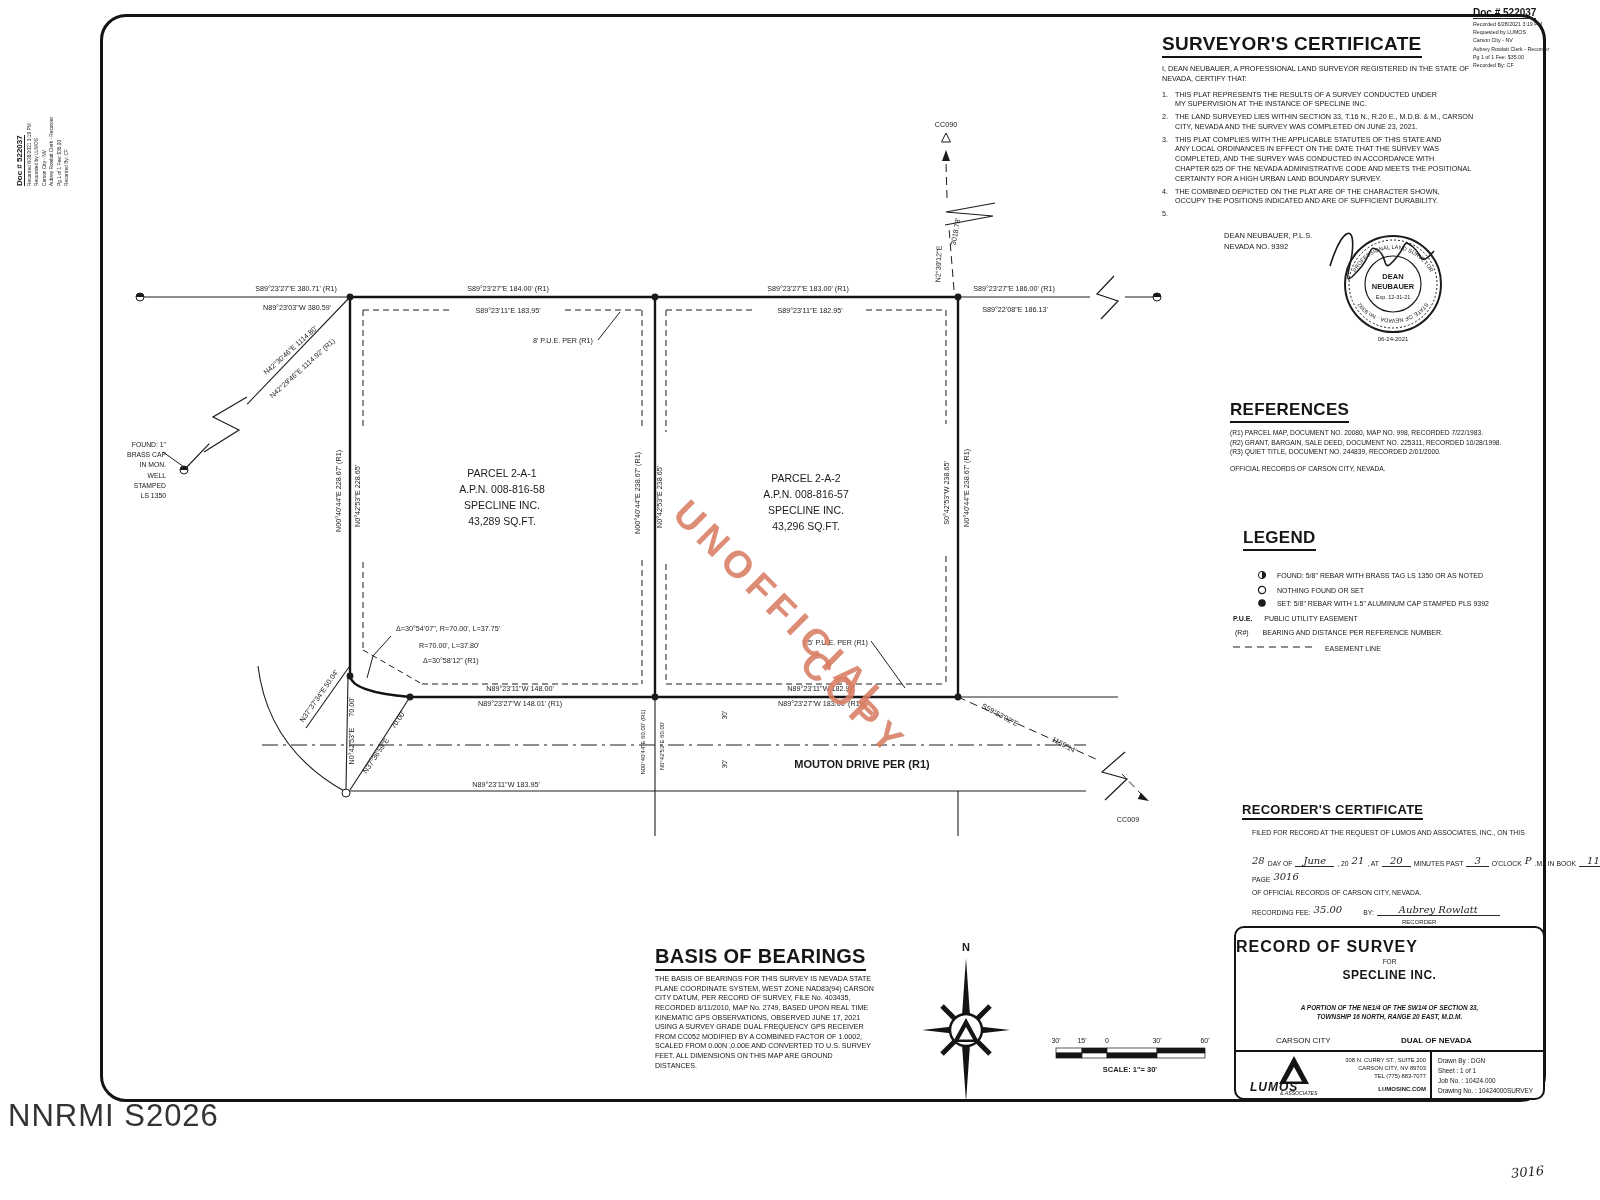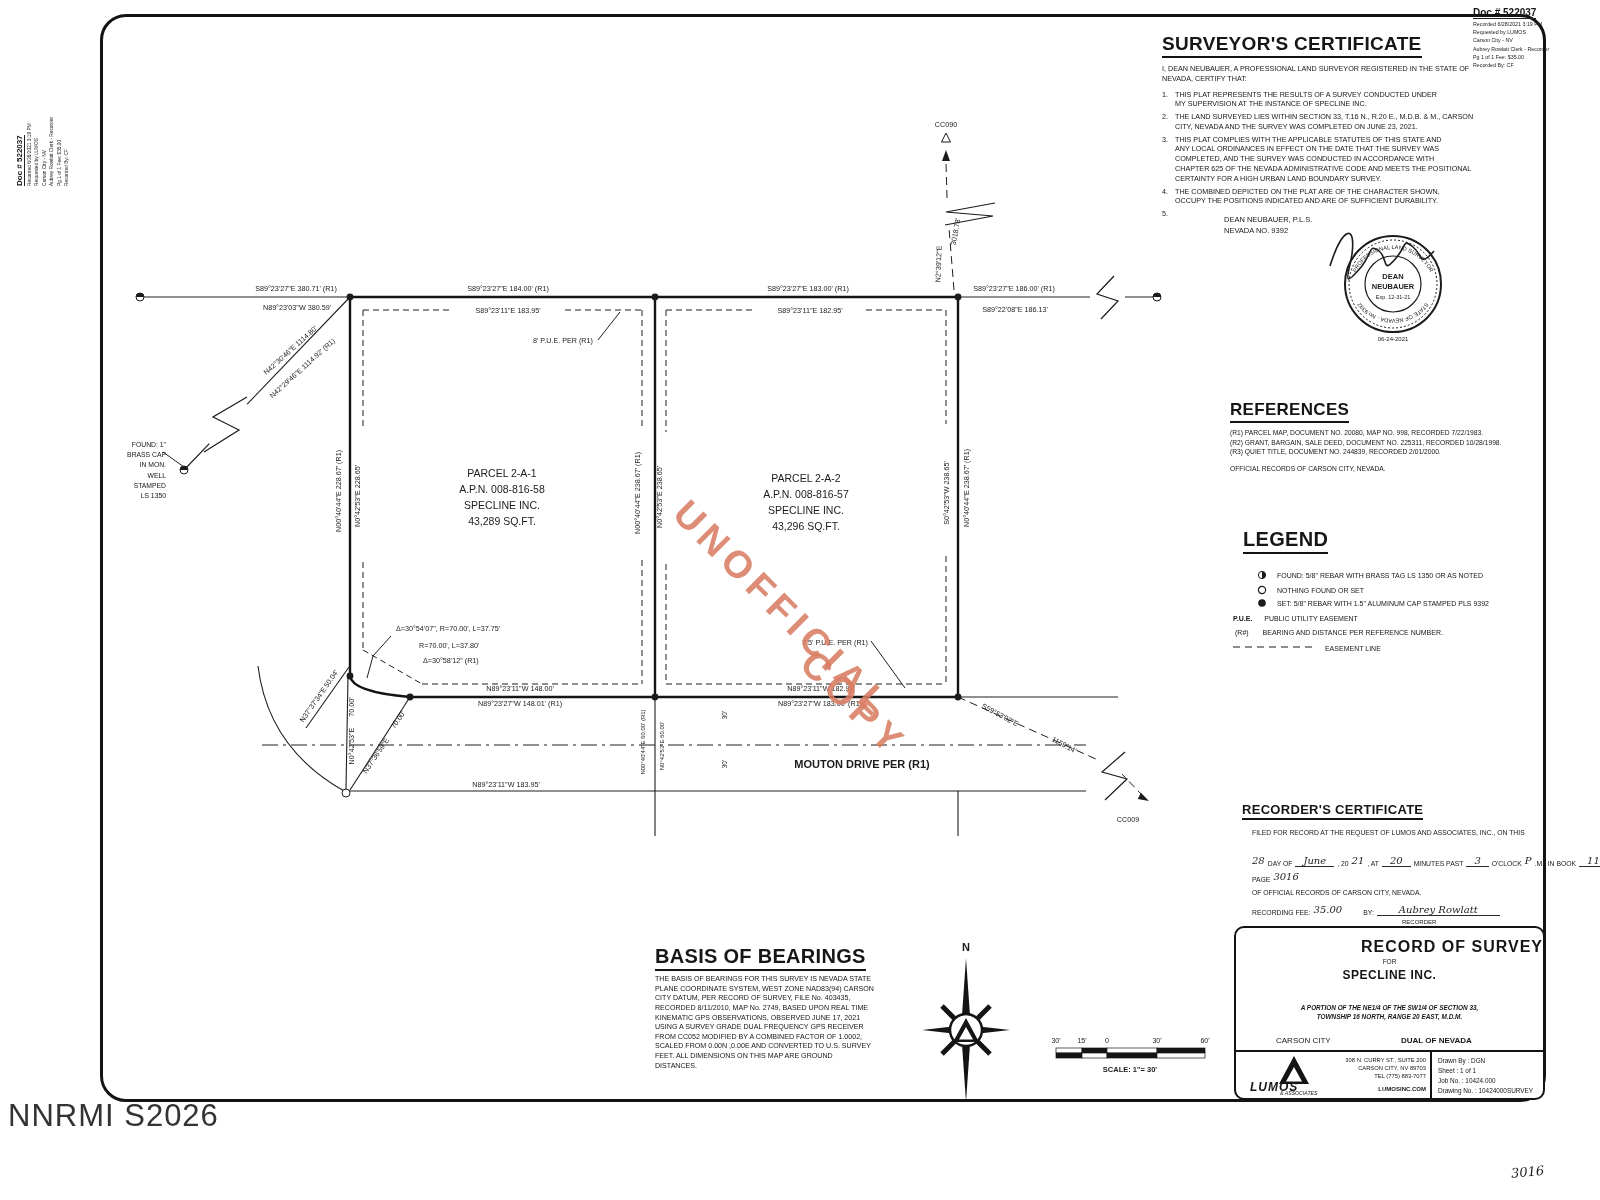--- a/index.html
+++ b/index.html
@@ -286,37 +286,37 @@
     <div class="cert-row">
         <span class="cert-num">4.</span>
         <span class="cert-txt">THE COMBINED DEPICTED ON THE PLAT ARE OF THE CHARACTER SHOWN,
 OCCUPY THE POSITIONS INDICATED AND ARE OF SUFFICIENT DURABILITY.</span>
       </div>
     <div class="cert-row">
         <span class="cert-num">5.</span>
       </div>
   </div>
 </div>
-<div class="abs" style="left:1224px;top:214px;font-size:7.5px;line-height:1.5">
+<div class="abs" style="left:1224px;top:230px;font-size:7.5px;line-height:1.5">
   <div>DEAN NEUBAUER, P.L.S.</div>
   <div>NEVADA NO. 9392</div>
 </div>
 
 <div class="abs" style="left:1230px;top:400px;width:330px">
   <span class="cert-title" style="font-size:17px">REFERENCES</span>
   <div class="small-line" style="margin-top:5px;font-size:6.7px">
     <div>(R1) PARCEL MAP, DOCUMENT NO. 20080, MAP NO. 998, RECORDED 7/22/1983.</div>
     <div>(R2) GRANT, BARGAIN, SALE DEED, DOCUMENT NO. 225311, RECORDED 10/28/1998.</div>
     <div>(R3) QUIET TITLE, DOCUMENT NO. 244839, RECORDED 2/01/2000.</div>
     <div style="margin-top:7px">OFFICIAL RECORDS OF CARSON CITY, NEVADA.</div>
   </div>
 </div>
 
 <div class="abs" style="left:1205px;top:528px;width:360px;height:135px">
-  <span class="cert-title abs" style="font-size:20px;left:38px;top:0">LEGEND</span>
+  <span class="cert-title abs" style="font-size:17px;left:38px;top:0">LEGEND</span>
   <div class="legend-row" style="left:52px;top:42px">
     <svg width="10" height="10" style="vertical-align:-2px">
         <circle cx="5" cy="5" r="3.6" fill="#fff" stroke="#1b1b1b"></circle>
         <path d="M5,1.4 A3.6,3.6 0 0 1 5,8.6 Z" fill="#1b1b1b"></path>
       </svg>
     <span style="margin-left:8px">FOUND: 5/8" REBAR WITH BRASS TAG LS 1350 OR AS NOTED</span>
   </div>
   <div class="legend-row" style="left:52px;top:57px">
     <svg width="10" height="10" style="vertical-align:-2px">
         <circle cx="5" cy="5" r="3.6" fill="#fff" stroke="#1b1b1b" stroke-width="1.2"></circle>
@@ -394,21 +394,21 @@
 RECORDED 8/11/2010, MAP No. 2749, BASED UPON REAL TIME
 KINEMATIC GPS OBSERVATIONS, OBSERVED JUNE 17, 2021
 USING A SURVEY GRADE DUAL FREQUENCY GPS RECEIVER
 FROM CC052 MODIFIED BY A COMBINED FACTOR OF 1.0002,
 SCALED FROM 0.00N ,0.00E AND CONVERTED TO U.S. SURVEY
 FEET.  ALL DIMENSIONS ON THIS MAP ARE GROUND
 DISTANCES.</div>
 </div>
 
 <div class="abs tb" style="left:1234px;top:926px;width:307px;height:170px">
-  <div class="abs" style="left:0;top:10px;width:307px;text-align:right;font-size:16px;font-weight:bold;letter-spacing:1px">RECORD OF SURVEY</div>
+  <div class="abs" style="left:0;top:10px;width:307px;text-align:left;font-size:16px;font-weight:bold;letter-spacing:1px">RECORD OF SURVEY</div>
   <div class="abs" style="left:0;top:30px;width:307px;text-align:center;font-size:6.5px">FOR</div>
   <div class="abs" style="left:0;top:40px;width:307px;text-align:center;font-size:12px;font-weight:bold;letter-spacing:.5px">SPECLINE INC.</div>
   <div class="abs" style="left:0;top:76px;width:307px;text-align:center;font-size:6.4px;font-weight:bold;font-style:italic">A PORTION OF THE NE1/4 OF THE SW1/4 OF SECTION 33,</div>
   <div class="abs" style="left:0;top:85px;width:307px;text-align:center;font-size:6.4px;font-weight:bold;font-style:italic">TOWNSHIP 16 NORTH, RANGE 20 EAST, M.D.M.</div>
   <div class="abs" style="left:40px;top:108px;font-size:8px;font-weight:normal">CARSON CITY</div>
   <div class="abs" style="left:165px;top:108px;font-size:8px;font-weight:bold">DUAL OF NEVADA</div>
   <div class="abs" style="left:0;top:122px;width:307px;border-top:2px solid #141414"></div>
   <div class="abs" style="left:194px;top:122px;height:48px;border-left:2px solid #141414"></div>
   <svg class="abs" style="left:20px;top:126px" width="70" height="40">
     <path d="M38,2 L53,30 L23,30 Z" fill="#141414"></path>

